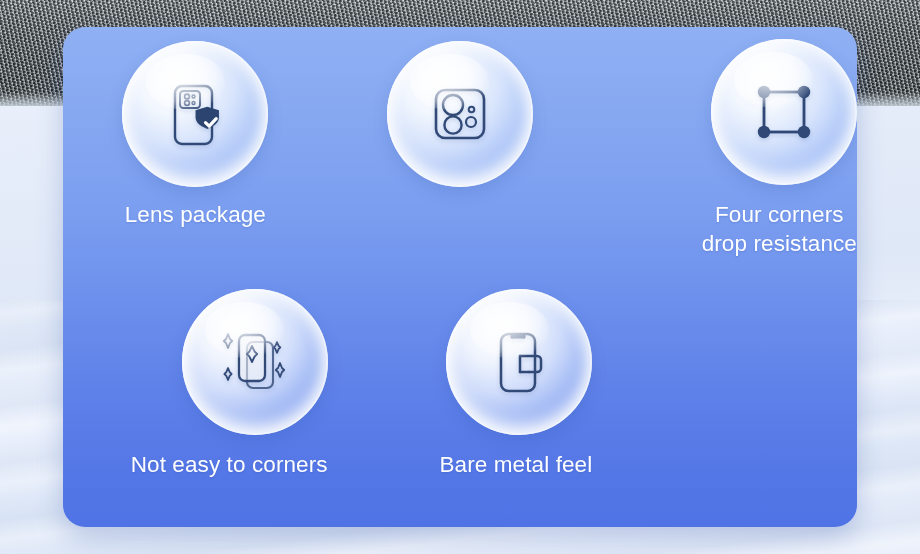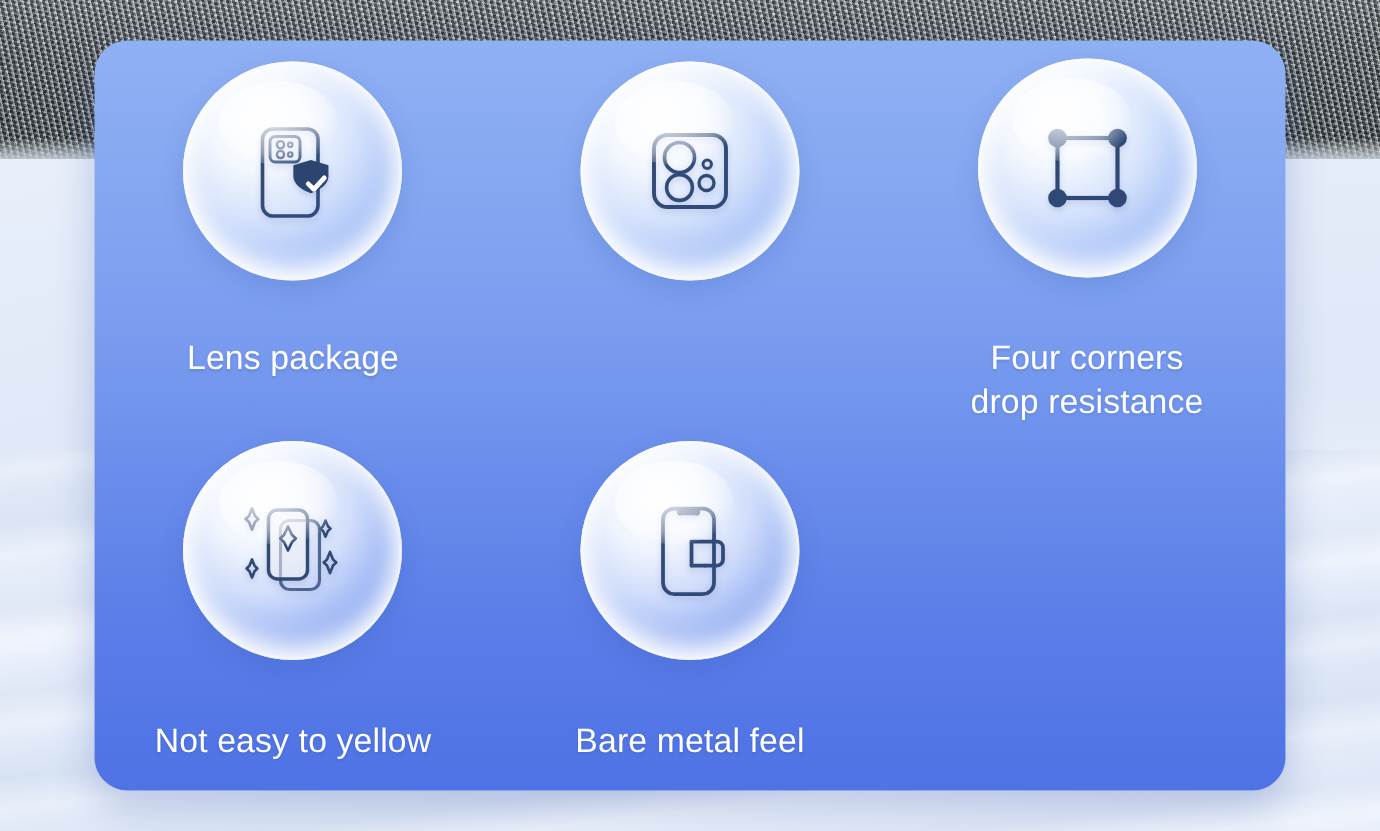--- a/index.html
+++ b/index.html
@@ -89,24 +89,23 @@
     display: grid;
     grid-template-columns: repeat(3, 1fr);
     grid-template-rows: 1fr 1fr;
   }
 
   .cell {
     position: relative;
     display: flex;
     flex-direction: column;
     align-items: center;
-    gap: 24px;
   }
   .cell.row1 { padding-top: 14px; }
-  .cell.row2 { padding-top: 12px; }
+  .cell.row2 { padding-top: 12px; align-items: flex-end; }
 
   
   .bubble {
     position: relative;
     width: 146px;
     height: 146px;
     border-radius: 50%;
     background:
       radial-gradient(circle at 34% 28%,
         rgba(255,255,255,0.97) 0%,
@@ -232,21 +231,21 @@
               <rect x="38" y="26" width="26" height="46" rx="6" ry="6" fill="none" stroke="#324a77" stroke-width="2.1" opacity="0.8"></rect>
               <rect x="30" y="19" width="26" height="46" rx="6" ry="6" fill="rgba(255,255,255,0.5)" stroke="#324a77" stroke-width="2.3"></rect>
               <path d="M43 30 L45.6 35.5 L48.2 38 L45.6 40.5 L43 46 L40.4 40.5 L37.8 38 L40.4 35.5 Z" fill="none" stroke="#324a77" stroke-width="1.8" stroke-linejoin="round"></path>
               <path d="M19 18 L21 23 L23.2 25 L21 27 L19 32 L17 27 L14.8 25 L17 23 Z" fill="none" stroke="#324a77" stroke-width="1.8" stroke-linejoin="round"></path>
               <path d="M19 52 L20.7 56.2 L22.6 58 L20.7 59.8 L19 64 L17.3 59.8 L15.4 58 L17.3 56.2 Z" fill="none" stroke="#324a77" stroke-width="1.8" stroke-linejoin="round"></path>
               <path d="M68 26 L69.6 29.8 L71.4 31.4 L69.6 33 L68 36.8 L66.4 33 L64.6 31.4 L66.4 29.8 Z" fill="none" stroke="#324a77" stroke-width="1.7" stroke-linejoin="round"></path>
               <path d="M71 47 L73 52 L75.2 54 L73 56 L71 61 L69 56 L66.8 54 L69 52 Z" fill="none" stroke="#324a77" stroke-width="1.8" stroke-linejoin="round"></path>
             </svg>
           </div>
         </div>
-        <div class="label">Not easy to yellow</div>
+        <div class="label">Not easy to corners</div>
       </div>
 
       <div class="cell row2">
         <div class="bubble">
           <div class="bubble-icon">
             <svg width="84" height="84" viewBox="0 0 84 84">
               <rect x="24" y="14" width="34" height="57" rx="7.5" ry="7.5" fill="none" stroke="#324a77" stroke-width="2.5"></rect>
               <path d="M34.5 14.5 h13 a2 2 0 0 1 -2 4 h-9 a2 2 0 0 1 -2 -4 z" fill="#324a77"></path>
               <path d="M43 36 h17 a4 4 0 0 1 4 4 v8 a4 4 0 0 1 -4 4 h-8" fill="none" stroke="#324a77" stroke-width="2.5" stroke-linecap="round" stroke-linejoin="round"></path>
               <line x1="43" y1="36" x2="43" y2="52" stroke="#324a77" stroke-width="2.5" stroke-linecap="round"></line>

